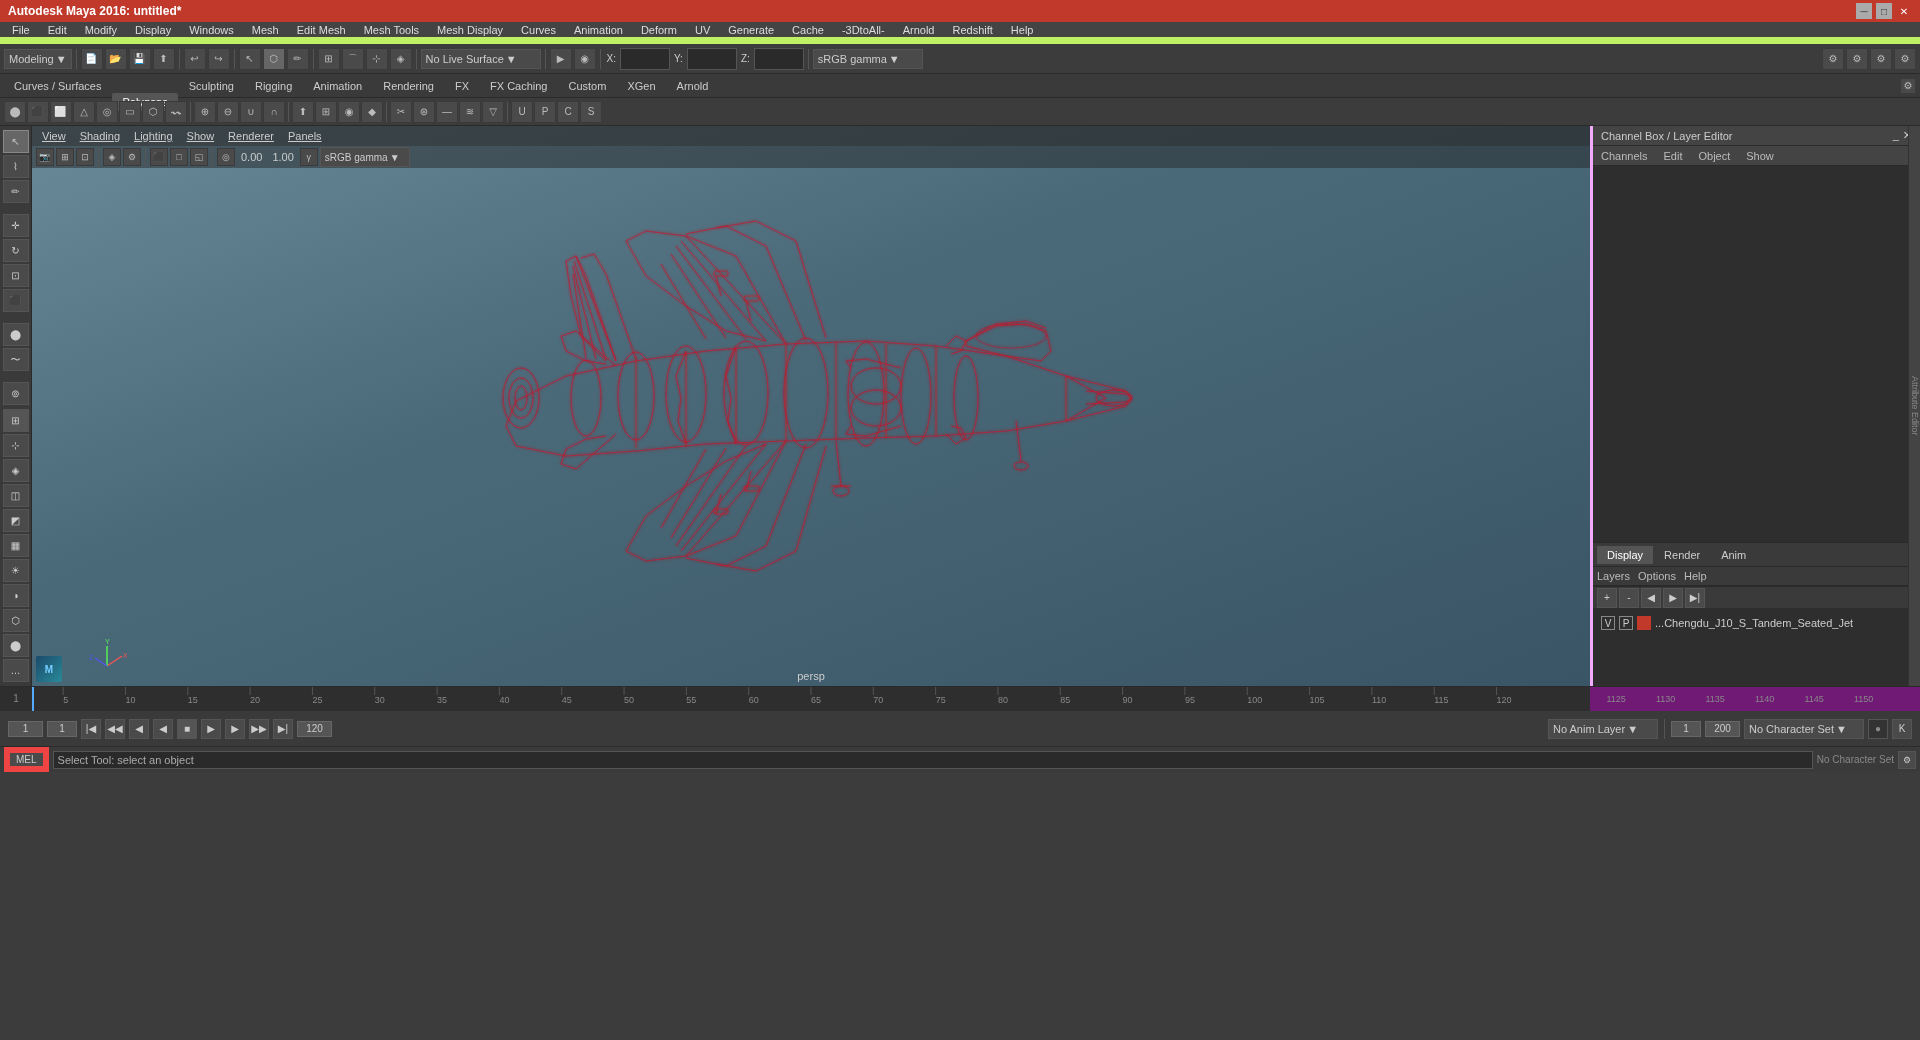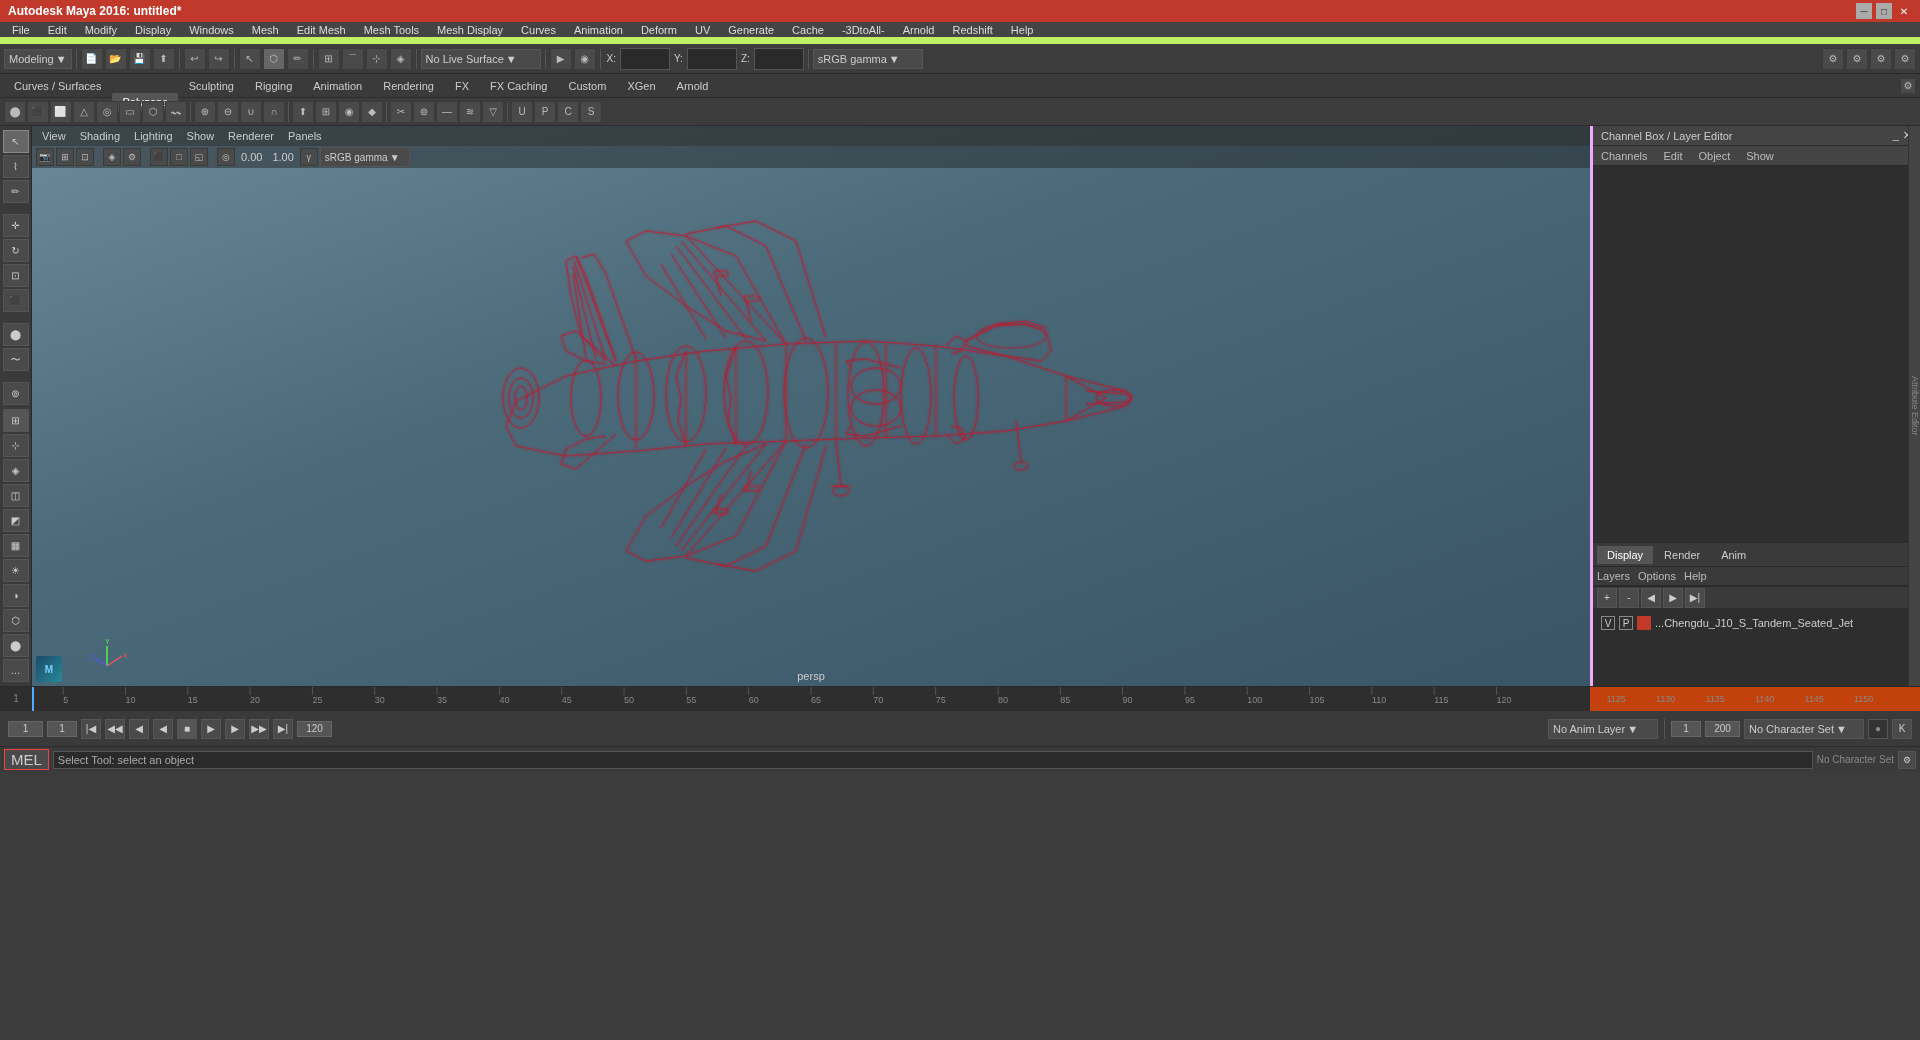--- a/index.html
+++ b/index.html
@@ -150,20 +150,21 @@
       display: flex;
       align-items: center;
       padding: 0 4px;
       gap: 2px;
     }
     .vp-menu-item {
       padding: 2px 6px;
       color: #ccc;
       font-size: 11px;
       cursor: pointer;
+      text-decoration: underline;
     }
 
     #viewport-toolbar {
       position: absolute;
       top: 20px; left: 0; right: 0;
       height: 22px;
       background: rgba(40,40,40,0.5);
       display: flex;
       align-items: center;
       padding: 0 4px;
@@ -363,24 +364,24 @@
       height: 26px;
       background: #3a3a3a;
       display: flex;
       align-items: center;
       padding: 0 4px;
       gap: 4px;
       border-top: 1px solid #2a2a2a;
     }
     #mel-label {
       background: #4a4a4a;
-      border: 1px solid #ef4444;
+      border: 6px solid #ef4444;
       padding: 1px 6px;
       color: #ccc;
-      font-size: 15px;
+      font-size: 10px;
       cursor: pointer;
     }
 
     
     .tb-icon {
       width: 22px; height: 22px;
       background: #4a4a4a;
       border: 1px solid #3a3a3a;
       cursor: pointer;
       display: flex; align-items: center; justify-content: center;
@@ -843,21 +844,21 @@
       <line x1="86%" y1="0" x2="86%" y2="8" stroke="#555" stroke-width="1"></line>
       <text x="90%" y="16" fill="#888" font-size="9">115</text>
       <line x1="90%" y1="0" x2="90%" y2="8" stroke="#555" stroke-width="1"></line>
       <text x="94%" y="16" fill="#888" font-size="9">120</text>
       <line x1="94%" y1="0" x2="94%" y2="8" stroke="#555" stroke-width="1"></line>
 
       <rect x="0" y="0" width="2" height="24" fill="#5af"></rect>
     </svg>
   </div>
 
-  <div style="width:330px;height:24px;background:#c2410c;display:flex;align-items:flex-end;position:relative;padding-bottom:1px;">
+  <div style="width:330px;height:24px;background:#701a75;display:flex;align-items:flex-end;position:relative;padding-bottom:1px;">
     <svg width="100%" height="24">
       <text x="5%" y="16" fill="#888" font-size="9">1125</text>
       <text x="20%" y="16" fill="#888" font-size="9">1130</text>
       <text x="35%" y="16" fill="#888" font-size="9">1135</text>
       <text x="50%" y="16" fill="#888" font-size="9">1140</text>
       <text x="65%" y="16" fill="#888" font-size="9">1145</text>
       <text x="80%" y="16" fill="#888" font-size="9">1150</text>
     </svg>
   </div>
 </div>

